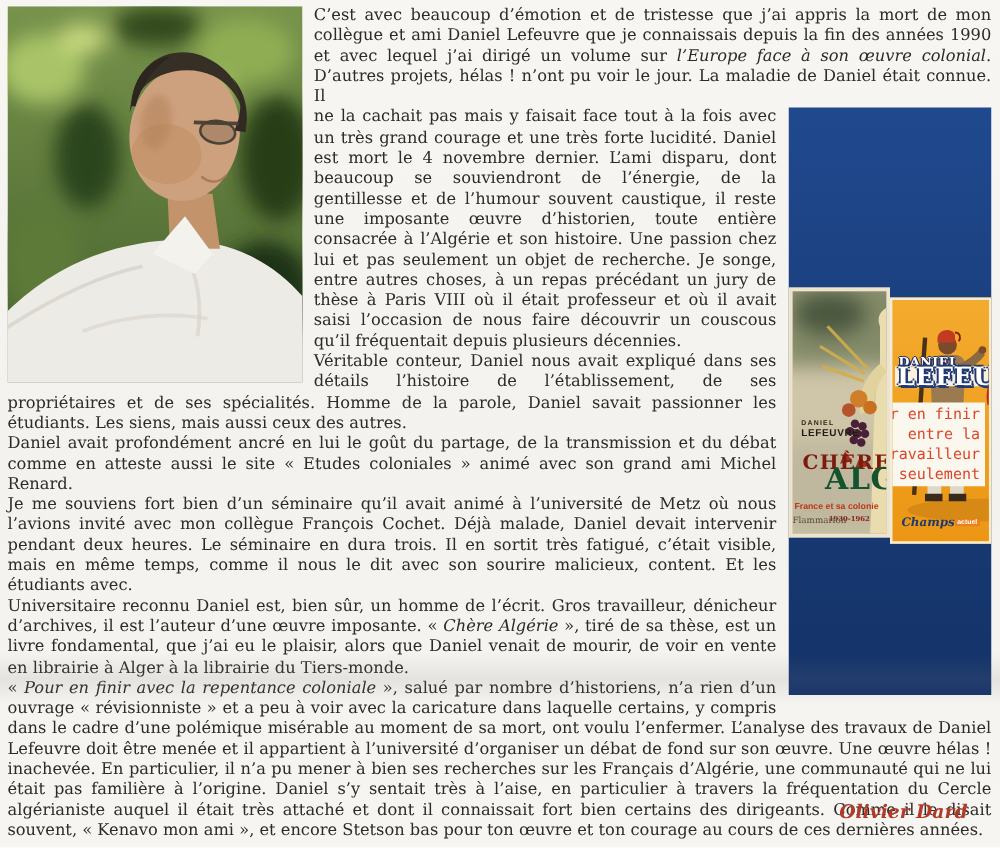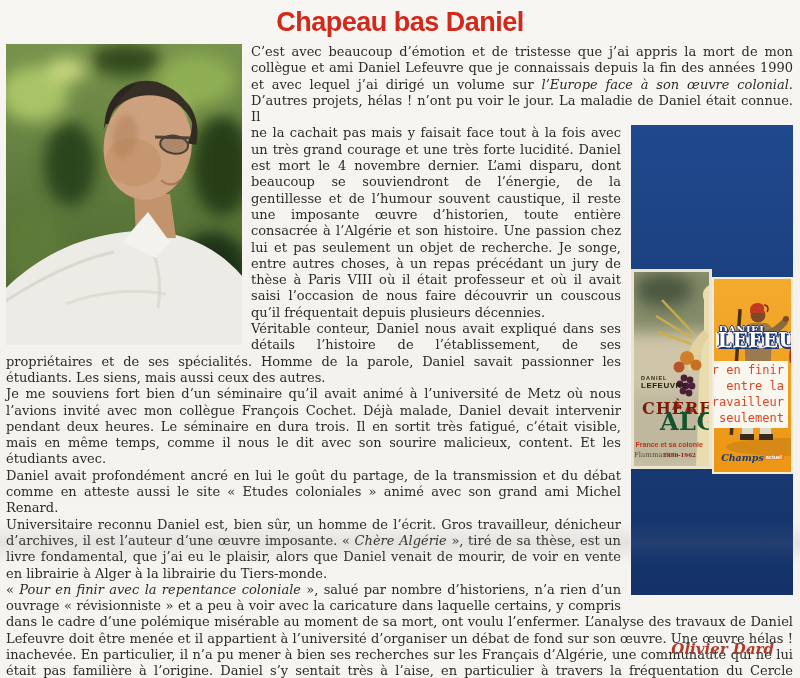--- a/index.html
+++ b/index.html
@@ -68,21 +68,20 @@
   .scan-band{
     position:absolute;left:0;right:0;top:522px;height:42px;z-index:2;pointer-events:none;
     background:linear-gradient(180deg,rgba(140,140,145,0) 0%,rgba(125,125,132,0.14) 50%,rgba(140,140,145,0) 100%);
   }
 </style>
 </head>
 <body>
 
 <div class="page">
 
-  <h1 class="title">Chapeau bas Daniel</h1>
 
   <div class="body-wrap">
 
     <figure class="photo">
       <svg class="photo-img" viewBox="0 0 236 301" width="236" height="301" xmlns="http://www.w3.org/2000/svg">
         <defs>
           <filter id="soft" x="-40%" y="-40%" width="180%" height="180%">
               <feGaussianBlur stdDeviation="8"></feGaussianBlur>
             </filter>
           <filter id="soft2" x="-40%" y="-40%" width="180%" height="180%">
@@ -216,22 +215,22 @@
           <span style="display:block">travailleur</span>
           <span style="display:block">seulement</span>
         </div>
         <div class="ovl c2-pub"><span>Champs</span><span class="tag">actuel</span></div>
       </div>
 
     </aside>
 
     <p>ne la cachait pas mais y faisait face tout à la fois avec un très grand courage et une très forte lucidité. Daniel est mort le 4 novembre dernier. L’ami disparu, dont beaucoup se souviendront de l’énergie, de la gentillesse et de l’humour souvent caustique, il reste une imposante œuvre d’historien, toute entière consacrée à l’Algérie et son histoire. Une passion chez lui et pas seulement un objet de recherche. Je songe, entre autres choses, à un repas précédant un jury de thèse à Paris VIII où il était professeur et où il avait saisi l’occasion de nous faire découvrir un couscous qu’il fréquentait depuis plusieurs décennies.</p>
     <p>Véritable conteur, Daniel nous avait expliqué dans ses détails l’histoire de l’établissement, de ses propriétaires et de ses spécialités. Homme de la parole, Daniel savait passionner les étudiants. Les siens, mais aussi ceux des autres.</p>
+    <p>Daniel avait profondément ancré en lui le goût du partage, de la transmission et du débat comme en atteste aussi le site « Etudes coloniales » animé avec son grand ami Michel Renard.</p>
     <p>Je me souviens fort bien d’un séminaire qu’il avait animé à l’université de Metz où nous l’avions invité avec mon collègue François Cochet. Déjà malade, Daniel devait intervenir pendant deux heures. Le séminaire en dura trois. Il en sortit très fatigué, c’était visible, mais en même temps, comme il nous le dit avec son sourire malicieux, content. Et les étudiants avec.</p>
-    <p>Daniel avait profondément ancré en lui le goût du partage, de la transmission et du débat comme en atteste aussi le site « Etudes coloniales » animé avec son grand ami Michel Renard.</p>
     <p><span>Universitaire reconnu Daniel est, bien sûr, un homme de l’écrit. Gros travailleur, dénicheur d’archives, il est l’auteur d’une œuvre imposante. « </span><em>Chère Algérie</em><span> », tiré de sa thèse, est un livre fondamental, que j’ai eu le plaisir, alors que Daniel venait de mourir, de voir en vente en librairie à Alger à la librairie du Tiers-monde.</span></p>
     <p><span>« </span><em>Pour en finir avec la repentance coloniale</em><span> », salué par nombre d’historiens, n’a rien d’un ouvrage « révisionniste » et a peu à voir avec la caricature dans laquelle certains, y compris dans le cadre d’une polémique misérable au moment de sa mort, ont voulu l’enfermer. L’analyse des travaux de Daniel Lefeuvre doit être menée et il appartient à l’université d’organiser un débat de fond sur son œuvre. Une œuvre hélas ! inachevée. En particulier, il n’a pu mener à bien ses recherches sur les Français d’Algérie, une communauté qui ne lui était pas familière à l’origine. Daniel s’y sentait très à l’aise, en particulier à travers la fréquentation du Cercle algérianiste auquel il était très attaché et dont il connaissait fort bien certains des dirigeants. Comme il le disait souvent, « Kenavo mon ami », et encore Stetson bas pour ton œuvre et ton courage au cours de ces dernières années.</span></p>
 
   </div>
 
   <div class="scan-band"></div>
 
   <div class="signature">Olivier Dard</div>
 
 </div>

